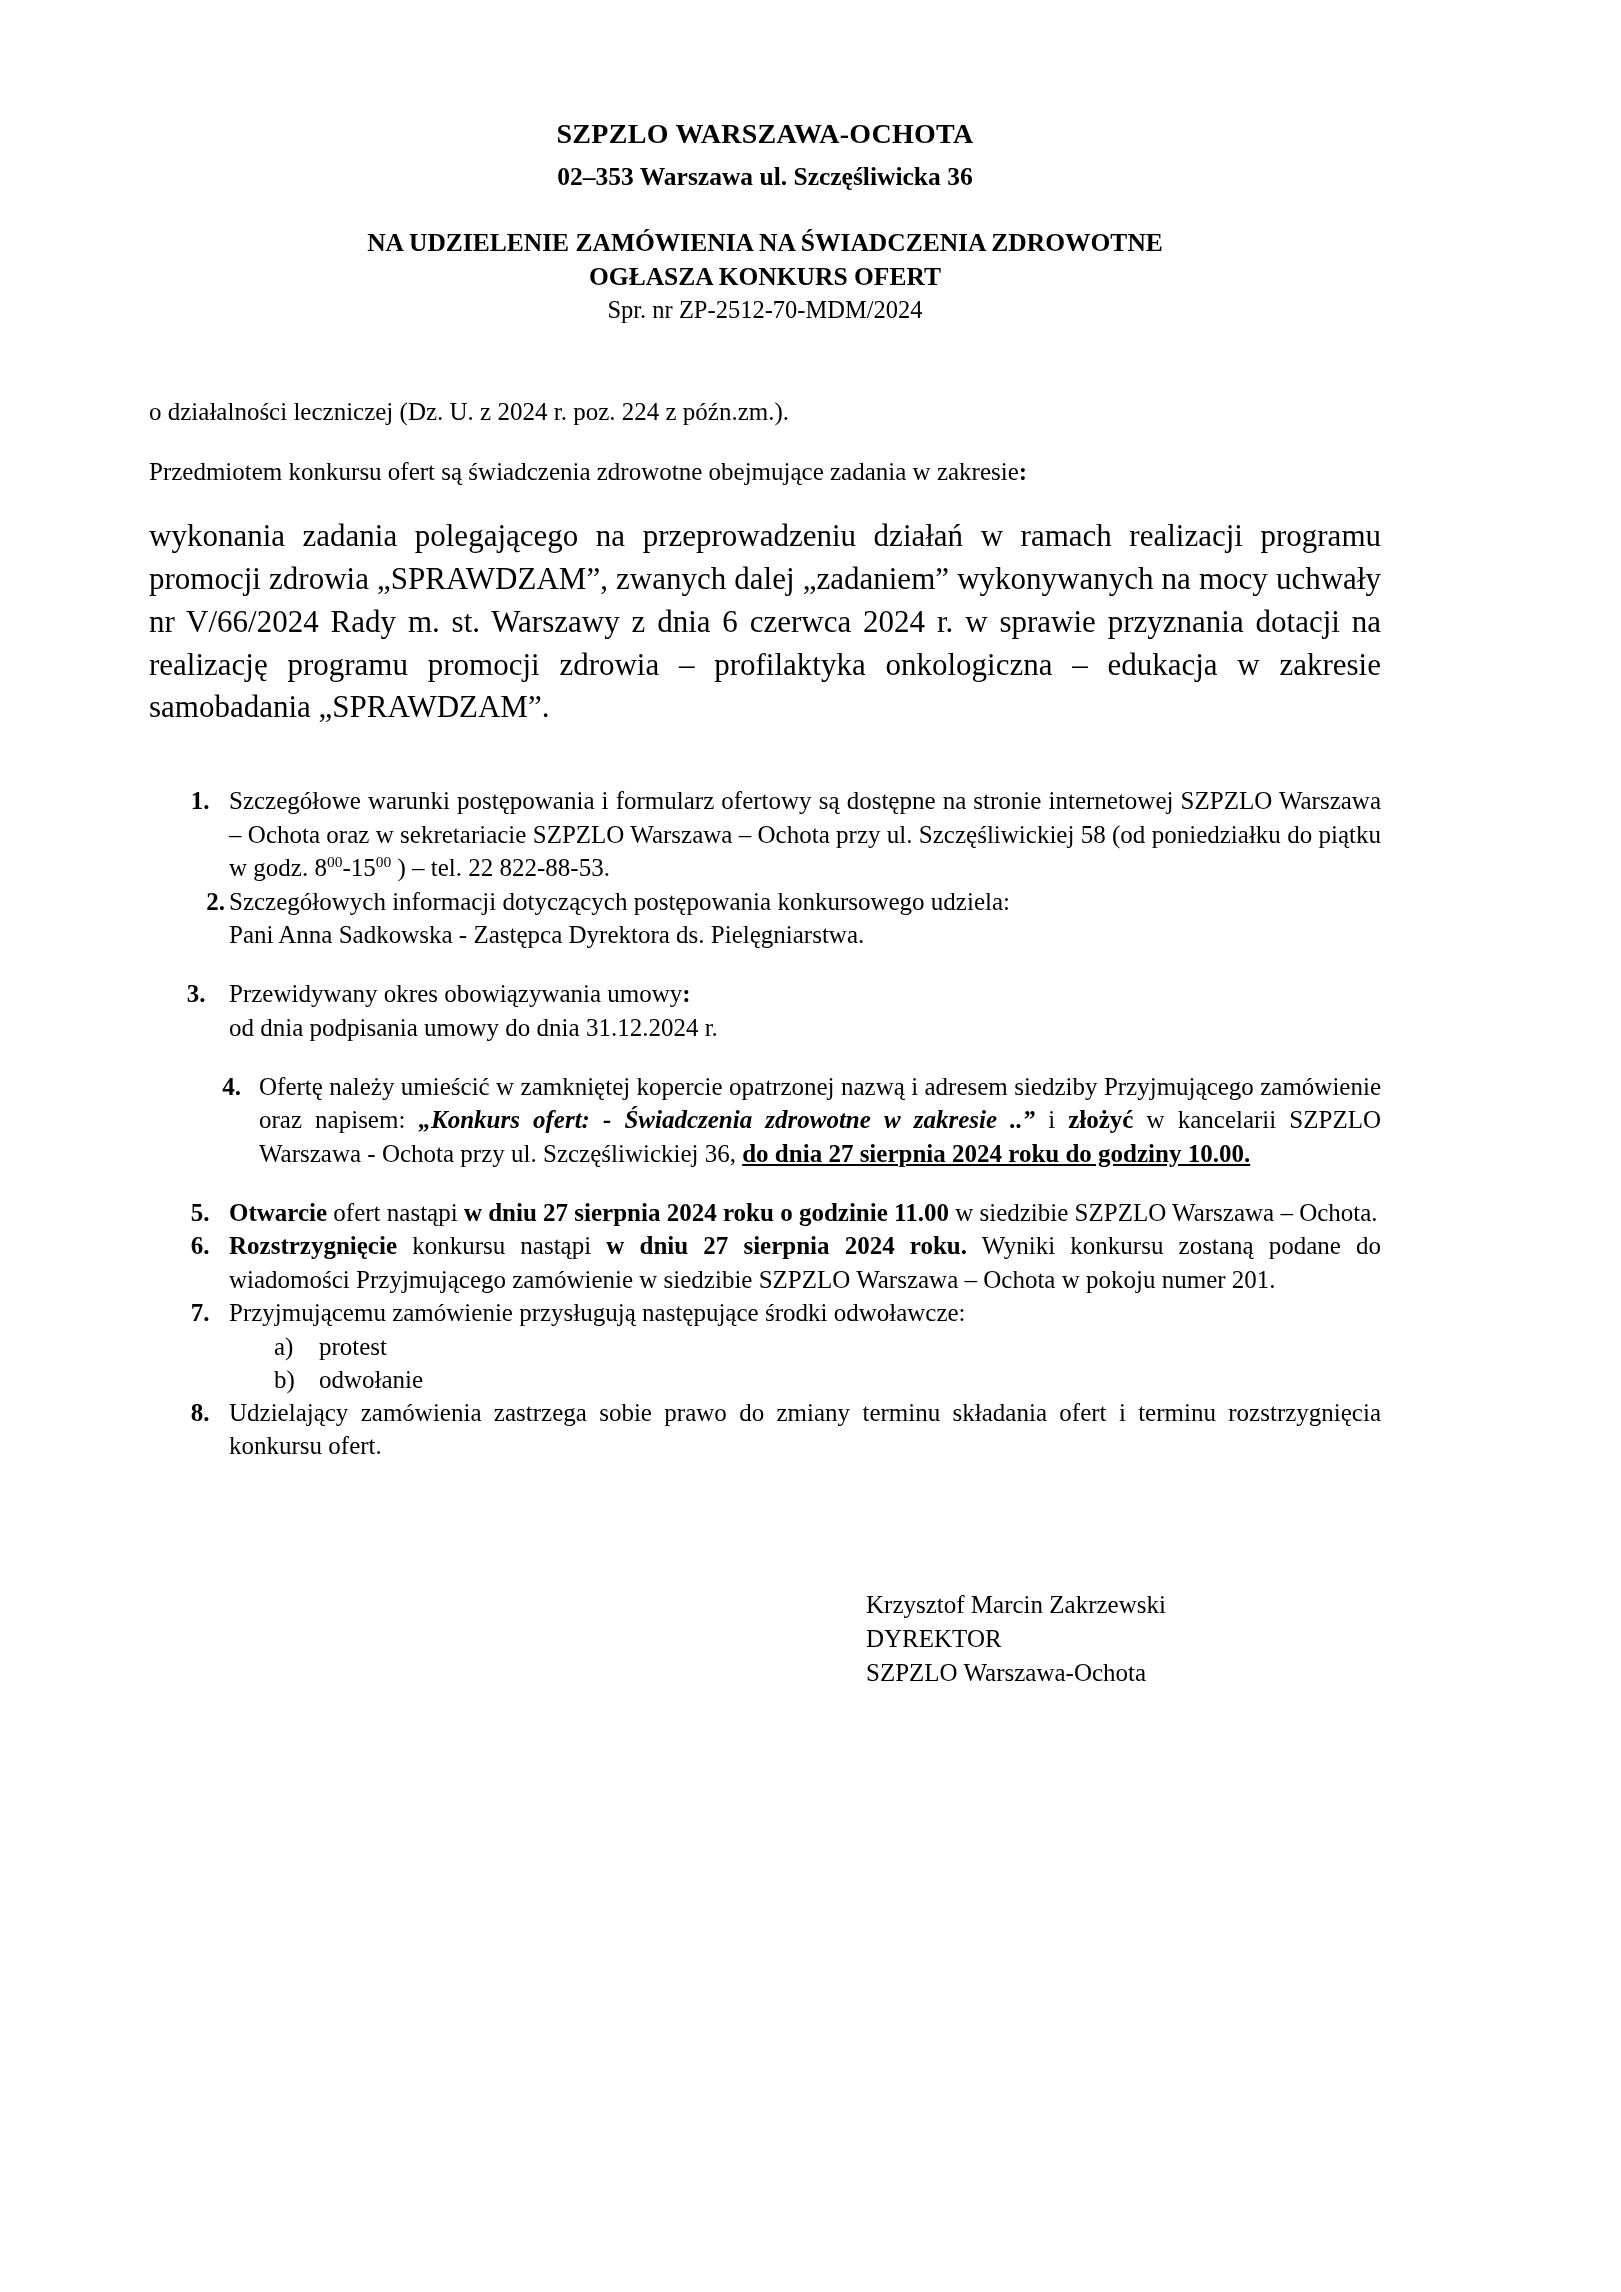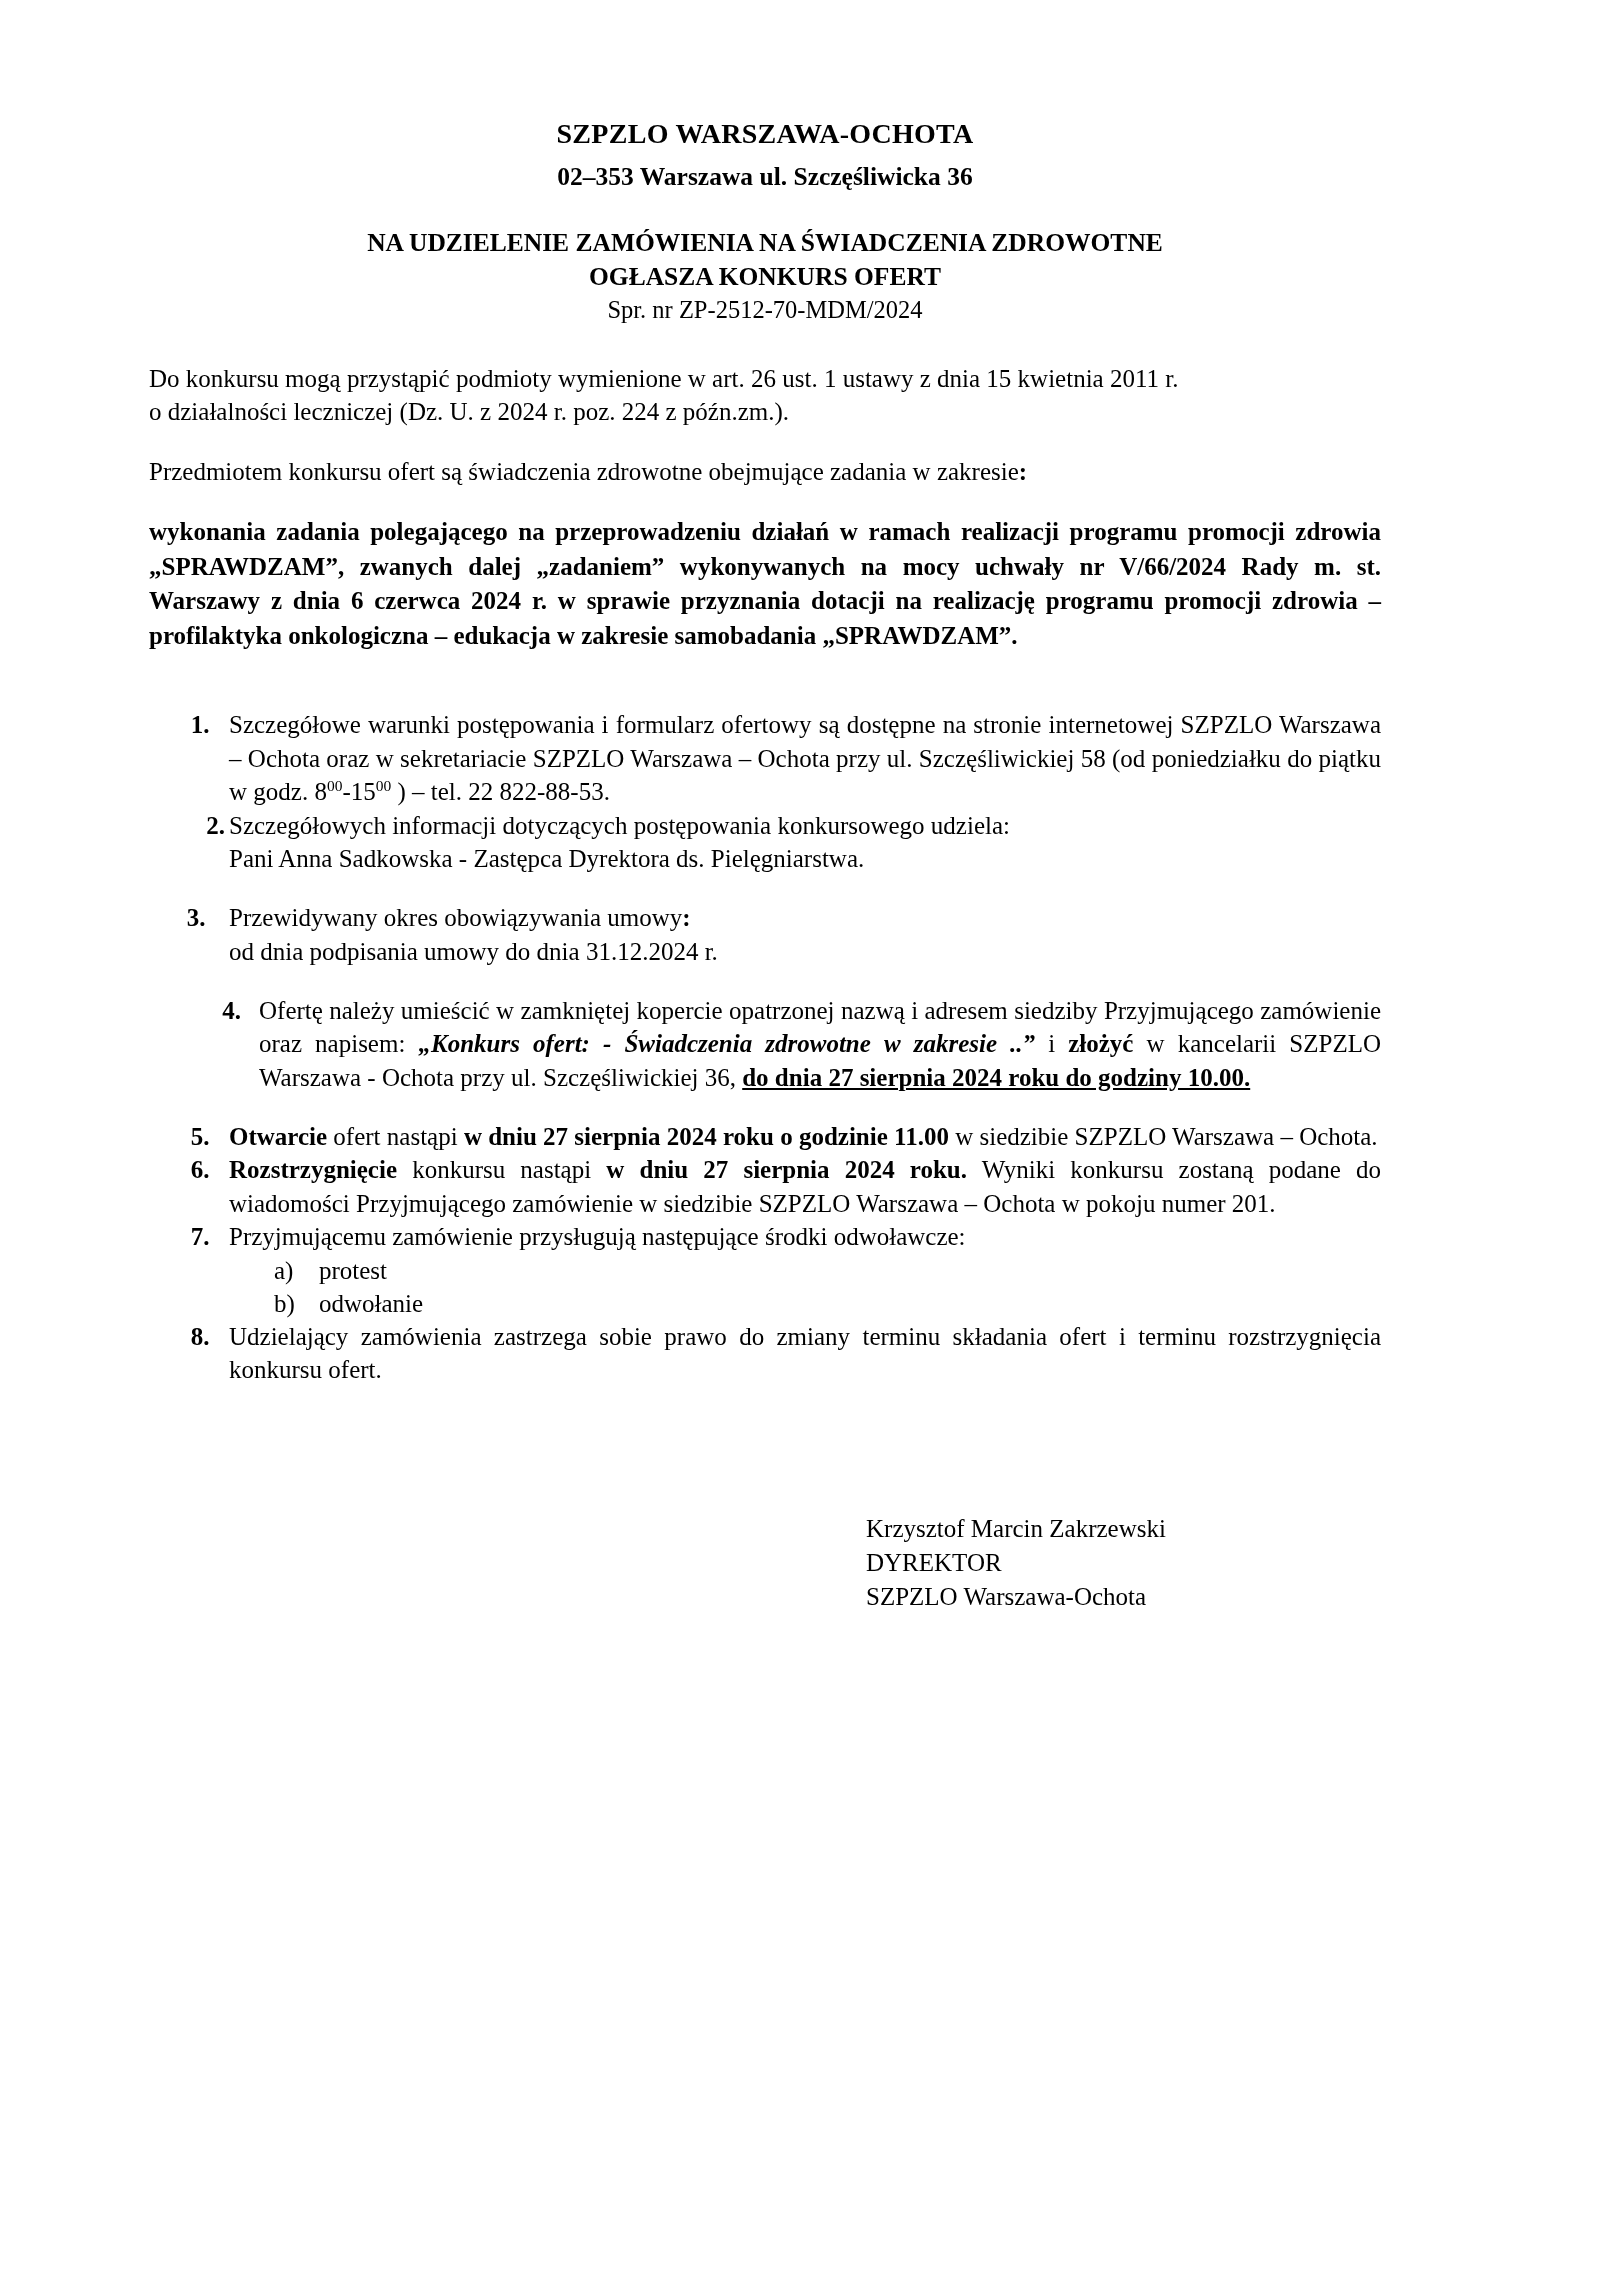--- a/index.html
+++ b/index.html
@@ -58,22 +58,22 @@
   p.para {
     font-size: 25px;
     line-height: 1.32;
     margin: 0;
     text-align: justify;
   }
   .sp-lg { height: 35px; }
   .sp-md { height: 27.4px; }
 
   p.para-just-bold {
-    font-size: 25px;
-    font-weight: bold;
+    font-size: 31px;
+    font-weight: normal;
     line-height: 1.38;
     margin: 0;
     text-align: justify;
   }
   p.para-bold {
     font-size: 25px;
     font-weight: bold;
     line-height: 1.38;
     margin: 0;
     text-align: left;
@@ -154,21 +154,21 @@
 
   <div class="hdr-gap"></div>
 
   <div class="center hdr-line4">NA UDZIELENIE ZAMÓWIENIA NA ŚWIADCZENIA ZDROWOTNE</div>
   <div class="center hdr-line3">OGŁASZA KONKURS OFERT</div>
   <div class="center hdr-line5">Spr. nr ZP-2512-70-MDM/2024</div>
 
   <div class="sp-lg"></div>
 
   <p class="para">
-    <span>Do konkursu mogą przystąpić podmioty wymienione w art. 26 ust. 1 ustawy z dnia 15 kwietnia 2011 r.</span><br>
+    <br>
     <span>o działalności leczniczej (Dz. U. z 2024 r. poz. 224 z późn.zm.).</span>
   </p>
 
   <div class="sp-md"></div>
 
   <p class="para">
     <span>Przedmiotem konkursu ofert są świadczenia zdrowotne obejmujące zadania w zakresie</span><span class="b">:</span>
   </p>
 
   <div class="sp-md"></div>

